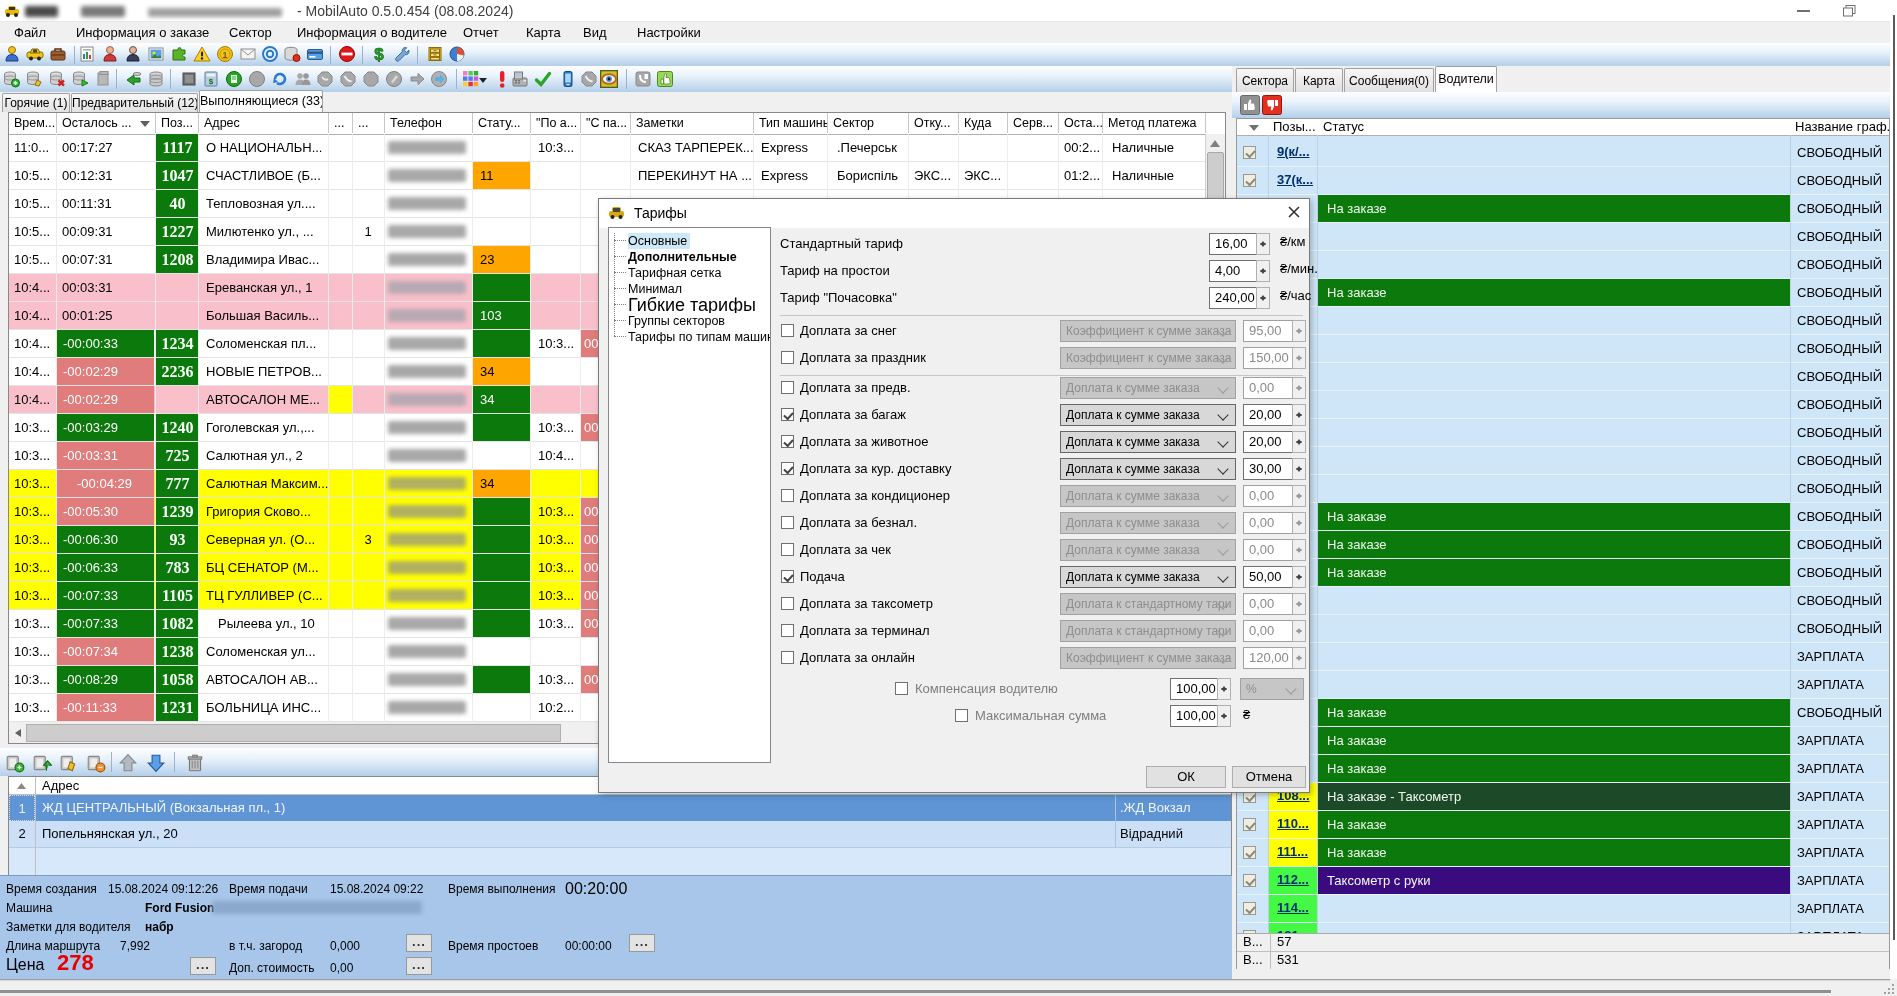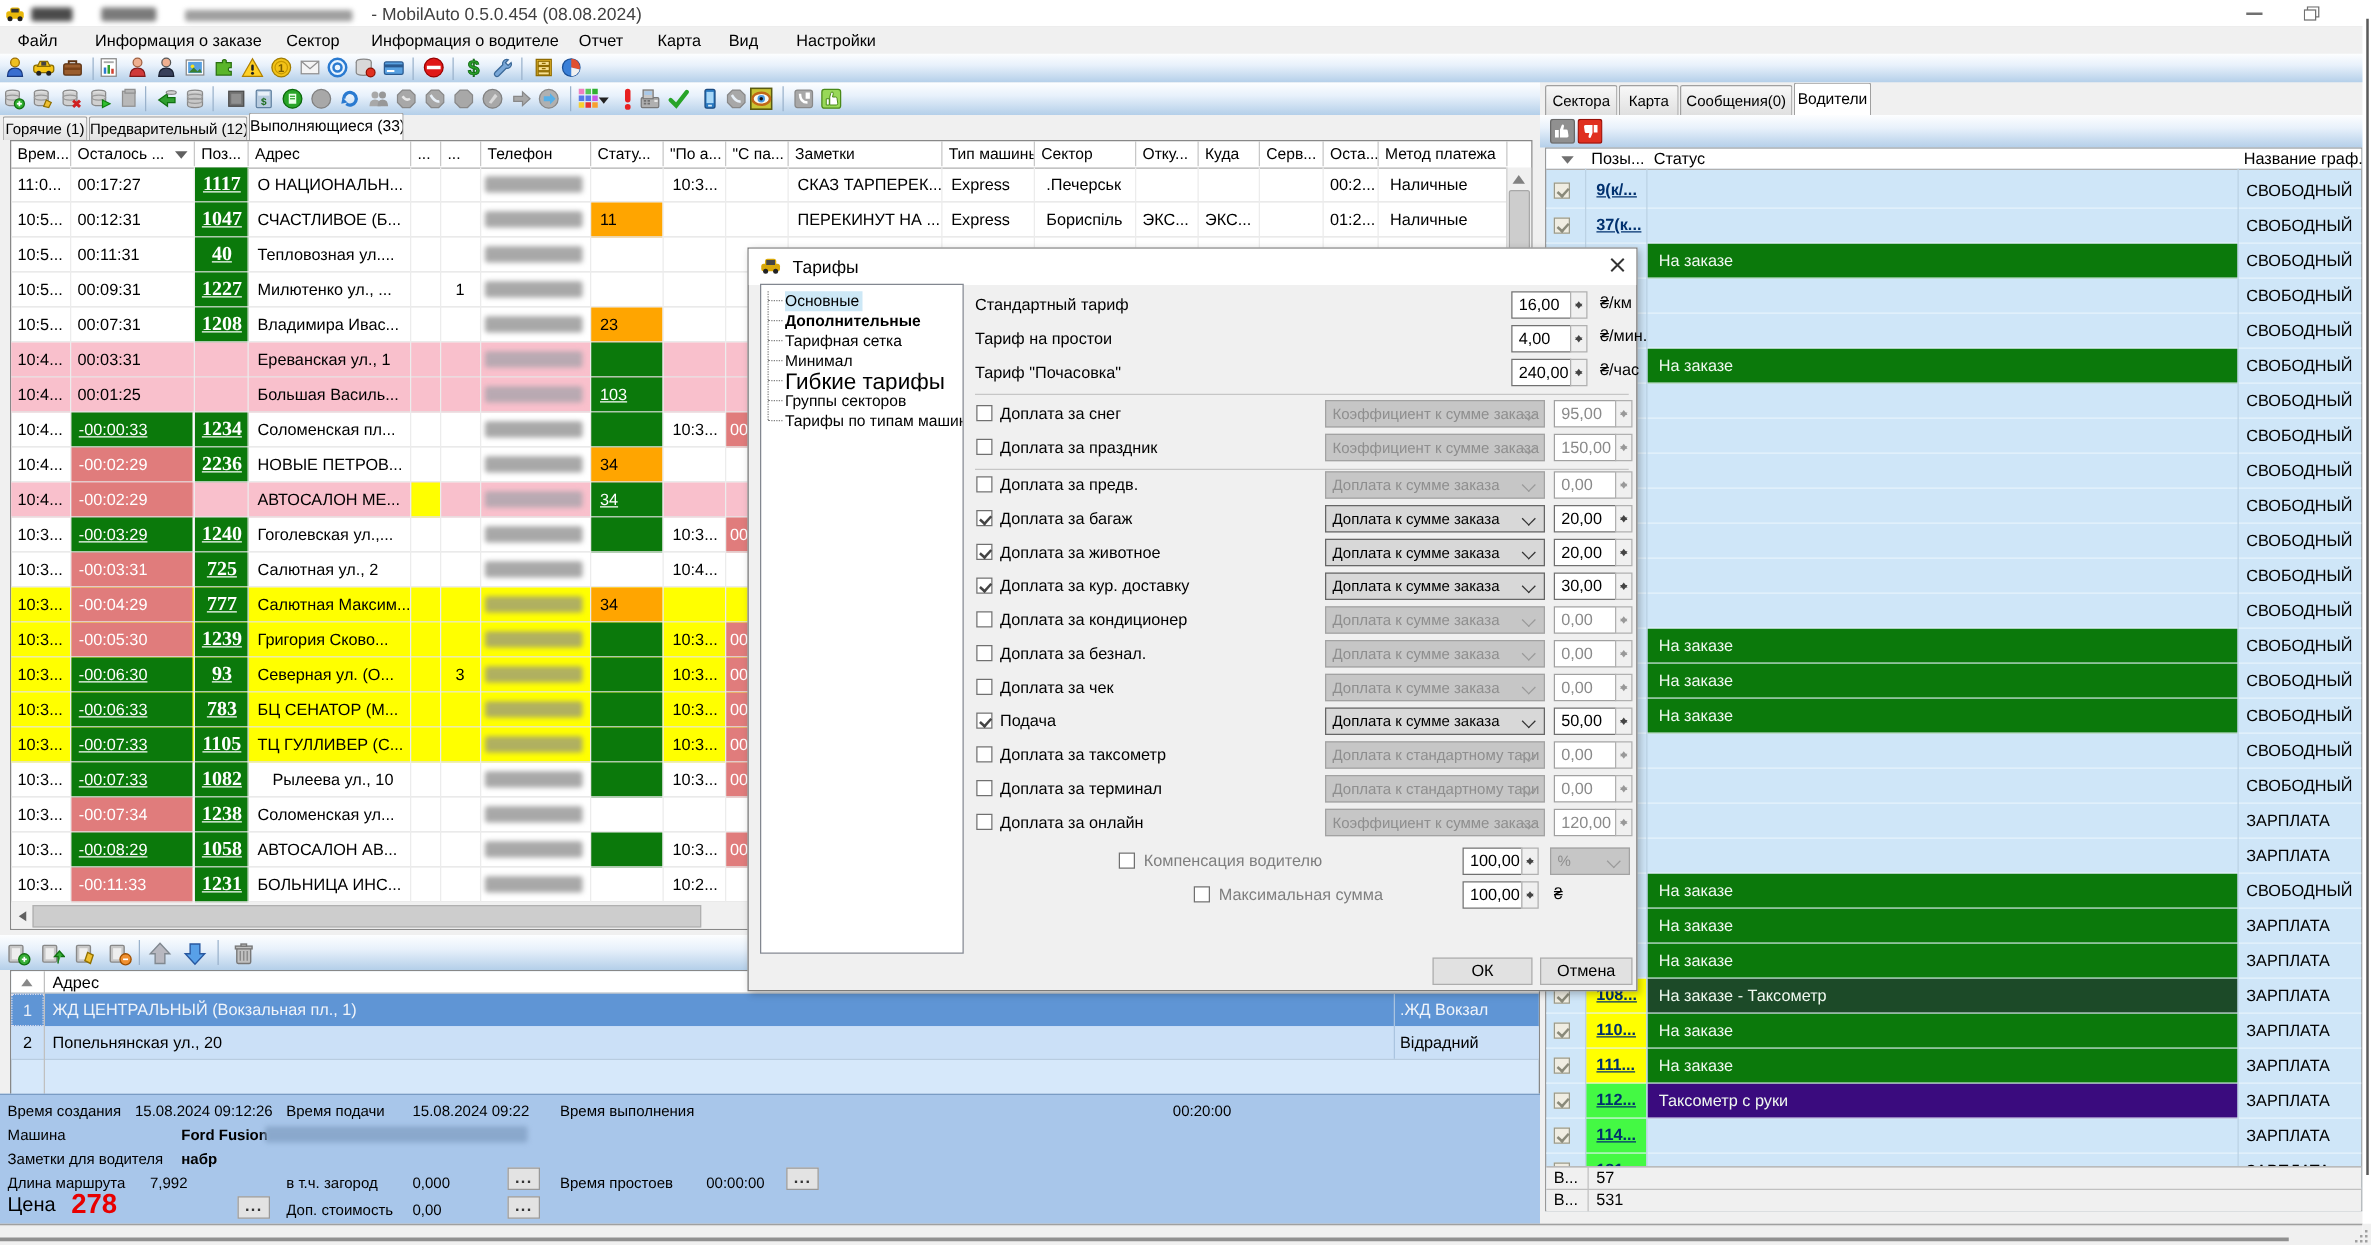--- a/index.html
+++ b/index.html
@@ -4,21 +4,21 @@
 *{margin:0;padding:0;box-sizing:border-box;}
 html,body{width:1897px;height:996px;overflow:hidden;}
 body{font-family:"Liberation Sans",sans-serif;font-size:13px;background:#f0f0f0;position:relative;}
 .a{position:absolute;}
 .tr{white-space:nowrap;overflow:hidden;}
 .blur{filter:blur(2px);border-radius:2px;}
 .grad{background:linear-gradient(180deg,#fdfeff 0%,#e8f1fb 40%,#b4cfe9 100%);}
 .cell{position:absolute;line-height:28px;white-space:nowrap;overflow:hidden;}
 .hdrtxt{position:absolute;line-height:22px;color:#000;white-space:nowrap;overflow:hidden;font-size:12.5px;}
 .posnum{font-family:"Liberation Serif",serif;font-weight:bold;font-size:16px;color:#fff;text-align:center;}
-.grn{background:#0b790b;color:#fff;text-decoration:underline;}
+.grn{background:#0b790b;color:#fff;}
 .red{background:#e07c7c;color:#fff;}
 .orange{background:#ffa500;color:#000;}
 .chk{position:absolute;width:13px;height:13px;background:#fff;border:1px solid #707070;}
 .chk.dis{background:#f0ede2;border-color:#9a9a8a;}
 .ck::after{content:"";position:absolute;left:2px;top:3px;width:7px;height:4px;border-left:2px solid #444;border-bottom:2px solid #444;transform:rotate(-48deg);}
 .ckg::after{border-color:#8a8a7a;}
 .spin{position:absolute;width:14px;border:1px solid #b0b0b0;background:#f0f0f0;}
 .spin::before{content:"";position:absolute;top:4px;left:3px;border:3px solid transparent;border-bottom:4px solid #444;}
 .spin::after{content:"";position:absolute;bottom:4px;left:3px;border:3px solid transparent;border-top:4px solid #444;}
 .spin.g::before{border-bottom-color:#999;}
@@ -432,21 +432,21 @@
 <div class="a" style="left:9px;top:441px;width:1196px;height:1px;background:#e4e4e4;"></div>
 <div class="cell" style="left:8px;top:442px;width:48px;height:28px;padding-left:6px;">10:3...</div>
 <div class="cell red" style="left:57px;top:442px;width:97px;height:28px;padding-left:6px;">-00:03:31</div>
 <div class="cell posnum grn" style="left:156px;top:442px;width:43px;height:28px;line-height:28px;">725</div>
 <div class="cell" style="left:198px;top:442px;width:130px;height:28px;padding-left:8px;">Салютная ул., 2</div>
 <div class="a blur" style="left:388px;top:449px;width:78px;height:13px;background:#a8a8a8;"></div>
 <div class="cell" style="left:530px;top:442px;width:50px;height:28px;padding-left:8px;">10:4...</div>
 <div class="a" style="left:9px;top:469px;width:1196px;height:1px;background:#e4e4e4;"></div>
 <div class="a" style="left:9px;top:470px;width:1196px;height:28px;background:#ffff00;"></div>
 <div class="cell" style="left:8px;top:470px;width:48px;height:28px;padding-left:6px;">10:3...</div>
-<div class="cell red" style="left:57px;top:470px;width:97px;height:28px;padding-left:6px;">-00:04:29</div>
+<div class="cell red" style="left:57px;top:470px;width:97px;height:28px;padding-left:20px;">-00:04:29</div>
 <div class="cell posnum grn" style="left:156px;top:470px;width:43px;height:28px;line-height:28px;">777</div>
 <div class="cell" style="left:198px;top:470px;width:130px;height:28px;padding-left:8px;">Салютная Максим...</div>
 <div class="a blur" style="left:388px;top:477px;width:78px;height:13px;background:#b0b060;"></div>
 <div class="cell orange" style="left:472px;top:470px;width:58px;height:28px;padding-left:8px;">34</div>
 <div class="a" style="left:9px;top:497px;width:1196px;height:1px;background:#e4e4e4;"></div>
 <div class="a" style="left:9px;top:498px;width:1196px;height:28px;background:#ffff00;"></div>
 <div class="cell" style="left:8px;top:498px;width:48px;height:28px;padding-left:6px;">10:3...</div>
 <div class="cell red" style="left:57px;top:498px;width:97px;height:28px;padding-left:6px;">-00:05:30</div>
 <div class="cell posnum grn" style="left:156px;top:498px;width:43px;height:28px;line-height:28px;">1239</div>
 <div class="cell" style="left:198px;top:498px;width:130px;height:28px;padding-left:8px;">Григория Сково...</div>
@@ -613,21 +613,21 @@
 <div class="a tr" style="left:1120px;top:821px;width:108px;height:26px;line-height:26px;">Відрадний</div>
 <div class="a" style="left:9px;top:847px;width:1222px;height:1px;background:#b8cce0;"></div>
 <div class="a" style="left:35px;top:777px;width:1px;height:98px;background:#c0c0c0;"></div>
 <div class="a" style="left:1115px;top:795px;width:1px;height:52px;background:#aac4e0;"></div>
 <div class="a" style="left:0px;top:875px;width:1232px;height:104px;background:#a8c6ea;border-top:1px solid #7a9cc4;"></div>
 <div class="a tr" style="left:6px;top:881px;width:420px;height:16px;line-height:16px;font-size:12px;">Время создания</div>
 <div class="a tr" style="left:108px;top:881px;width:420px;height:16px;line-height:16px;font-size:12px;">15.08.2024 09:12:26</div>
 <div class="a tr" style="left:229px;top:881px;width:420px;height:16px;line-height:16px;font-size:12px;">Время подачи</div>
 <div class="a tr" style="left:330px;top:881px;width:420px;height:16px;line-height:16px;font-size:12px;">15.08.2024 09:22</div>
 <div class="a tr" style="left:448px;top:881px;width:420px;height:16px;line-height:16px;font-size:12px;">Время выполнения</div>
-<div class="a tr" style="left:565px;top:881px;width:420px;height:16px;line-height:16px;font-size:12px;text-align:right;">00:20:00</div>
+<div class="a tr" style="left:565px;top:881px;width:420px;height:16px;line-height:16px;font-size:16px;">00:20:00</div>
 <div class="a tr" style="left:6px;top:900px;width:420px;height:16px;line-height:16px;font-size:12px;">Машина</div>
 <div class="a tr" style="left:145px;top:900px;width:420px;height:16px;line-height:16px;font-size:12px;font-weight:bold;">Ford Fusion</div>
 <div class="a blur" style="left:212px;top:901px;width:210px;height:13px;background:#8aa8cc;"></div>
 <div class="a tr" style="left:6px;top:919px;width:420px;height:16px;line-height:16px;font-size:12px;">Заметки для водителя</div>
 <div class="a tr" style="left:145px;top:919px;width:420px;height:16px;line-height:16px;font-size:12px;font-weight:bold;">набр</div>
 <div class="a tr" style="left:6px;top:938px;width:420px;height:16px;line-height:16px;font-size:12px;">Длина маршрута</div>
 <div class="a tr" style="left:120px;top:938px;width:420px;height:16px;line-height:16px;font-size:12px;">7,992</div>
 <div class="a tr" style="left:229px;top:938px;width:420px;height:16px;line-height:16px;font-size:12px;">в т.ч. загород</div>
 <div class="a tr" style="left:330px;top:938px;width:420px;height:16px;line-height:16px;font-size:12px;">0,000</div>
 <div class="a tr" style="left:448px;top:938px;width:420px;height:16px;line-height:16px;font-size:12px;">Время простоев</div>

